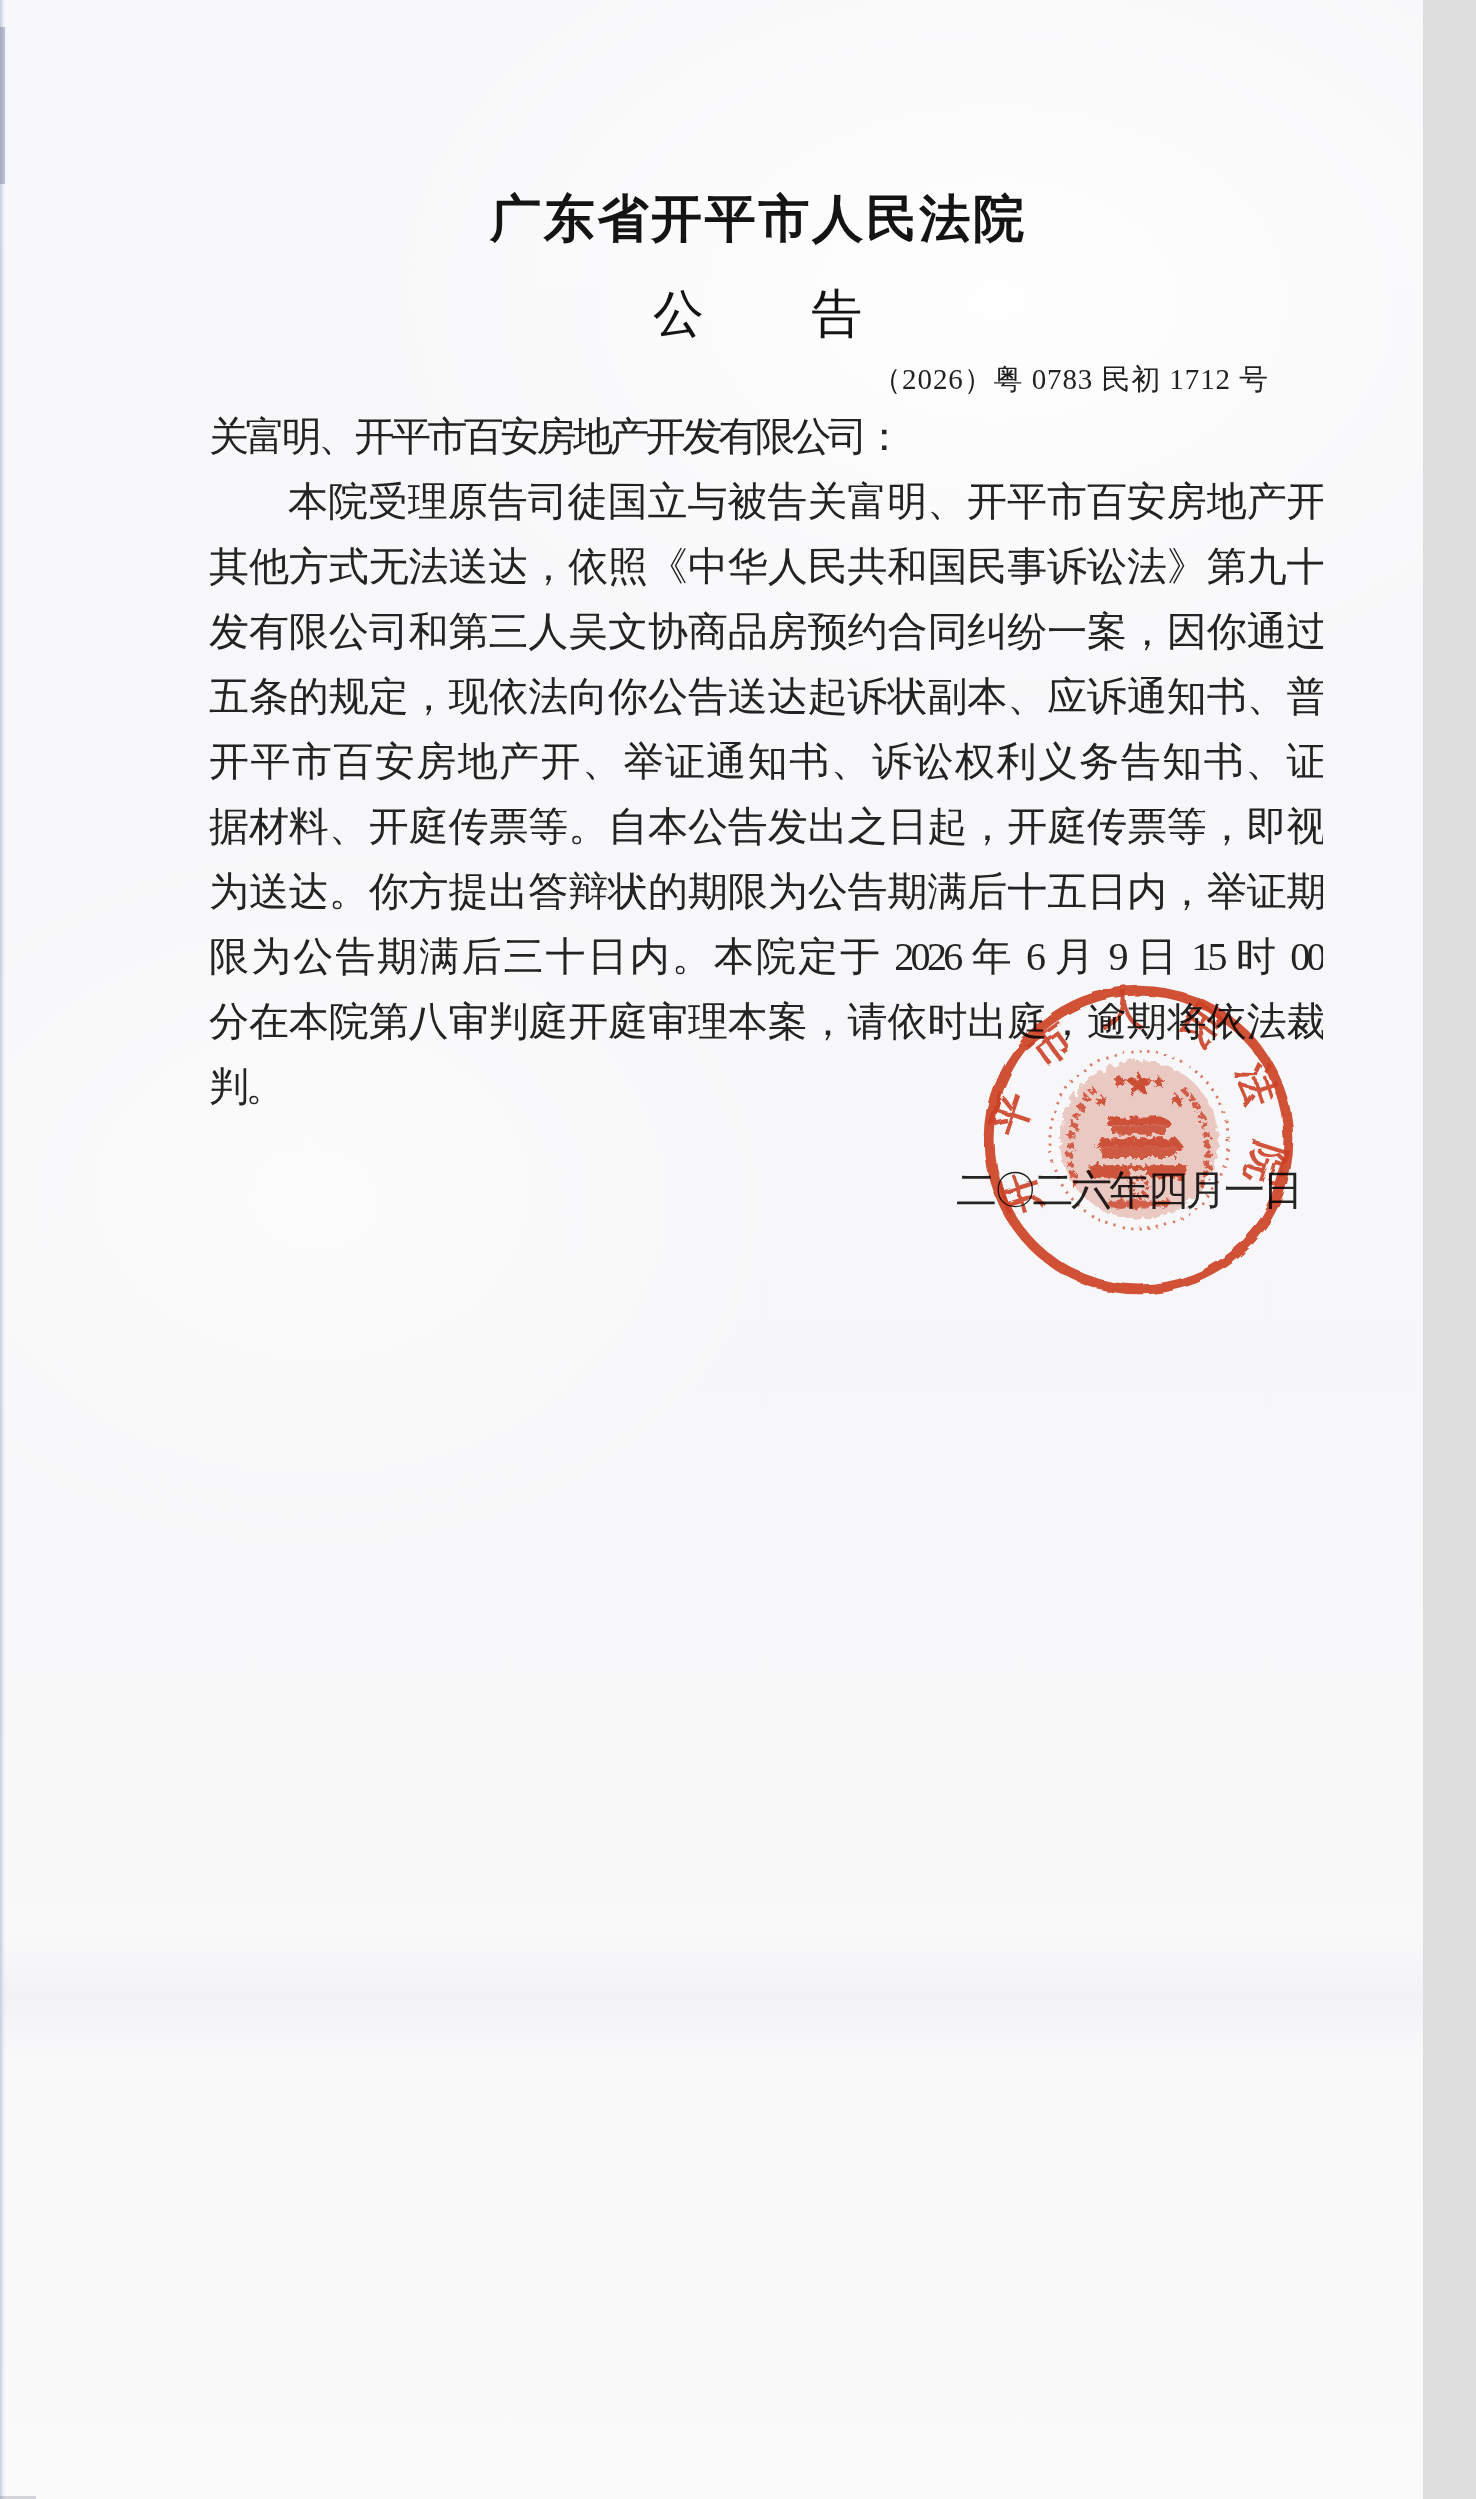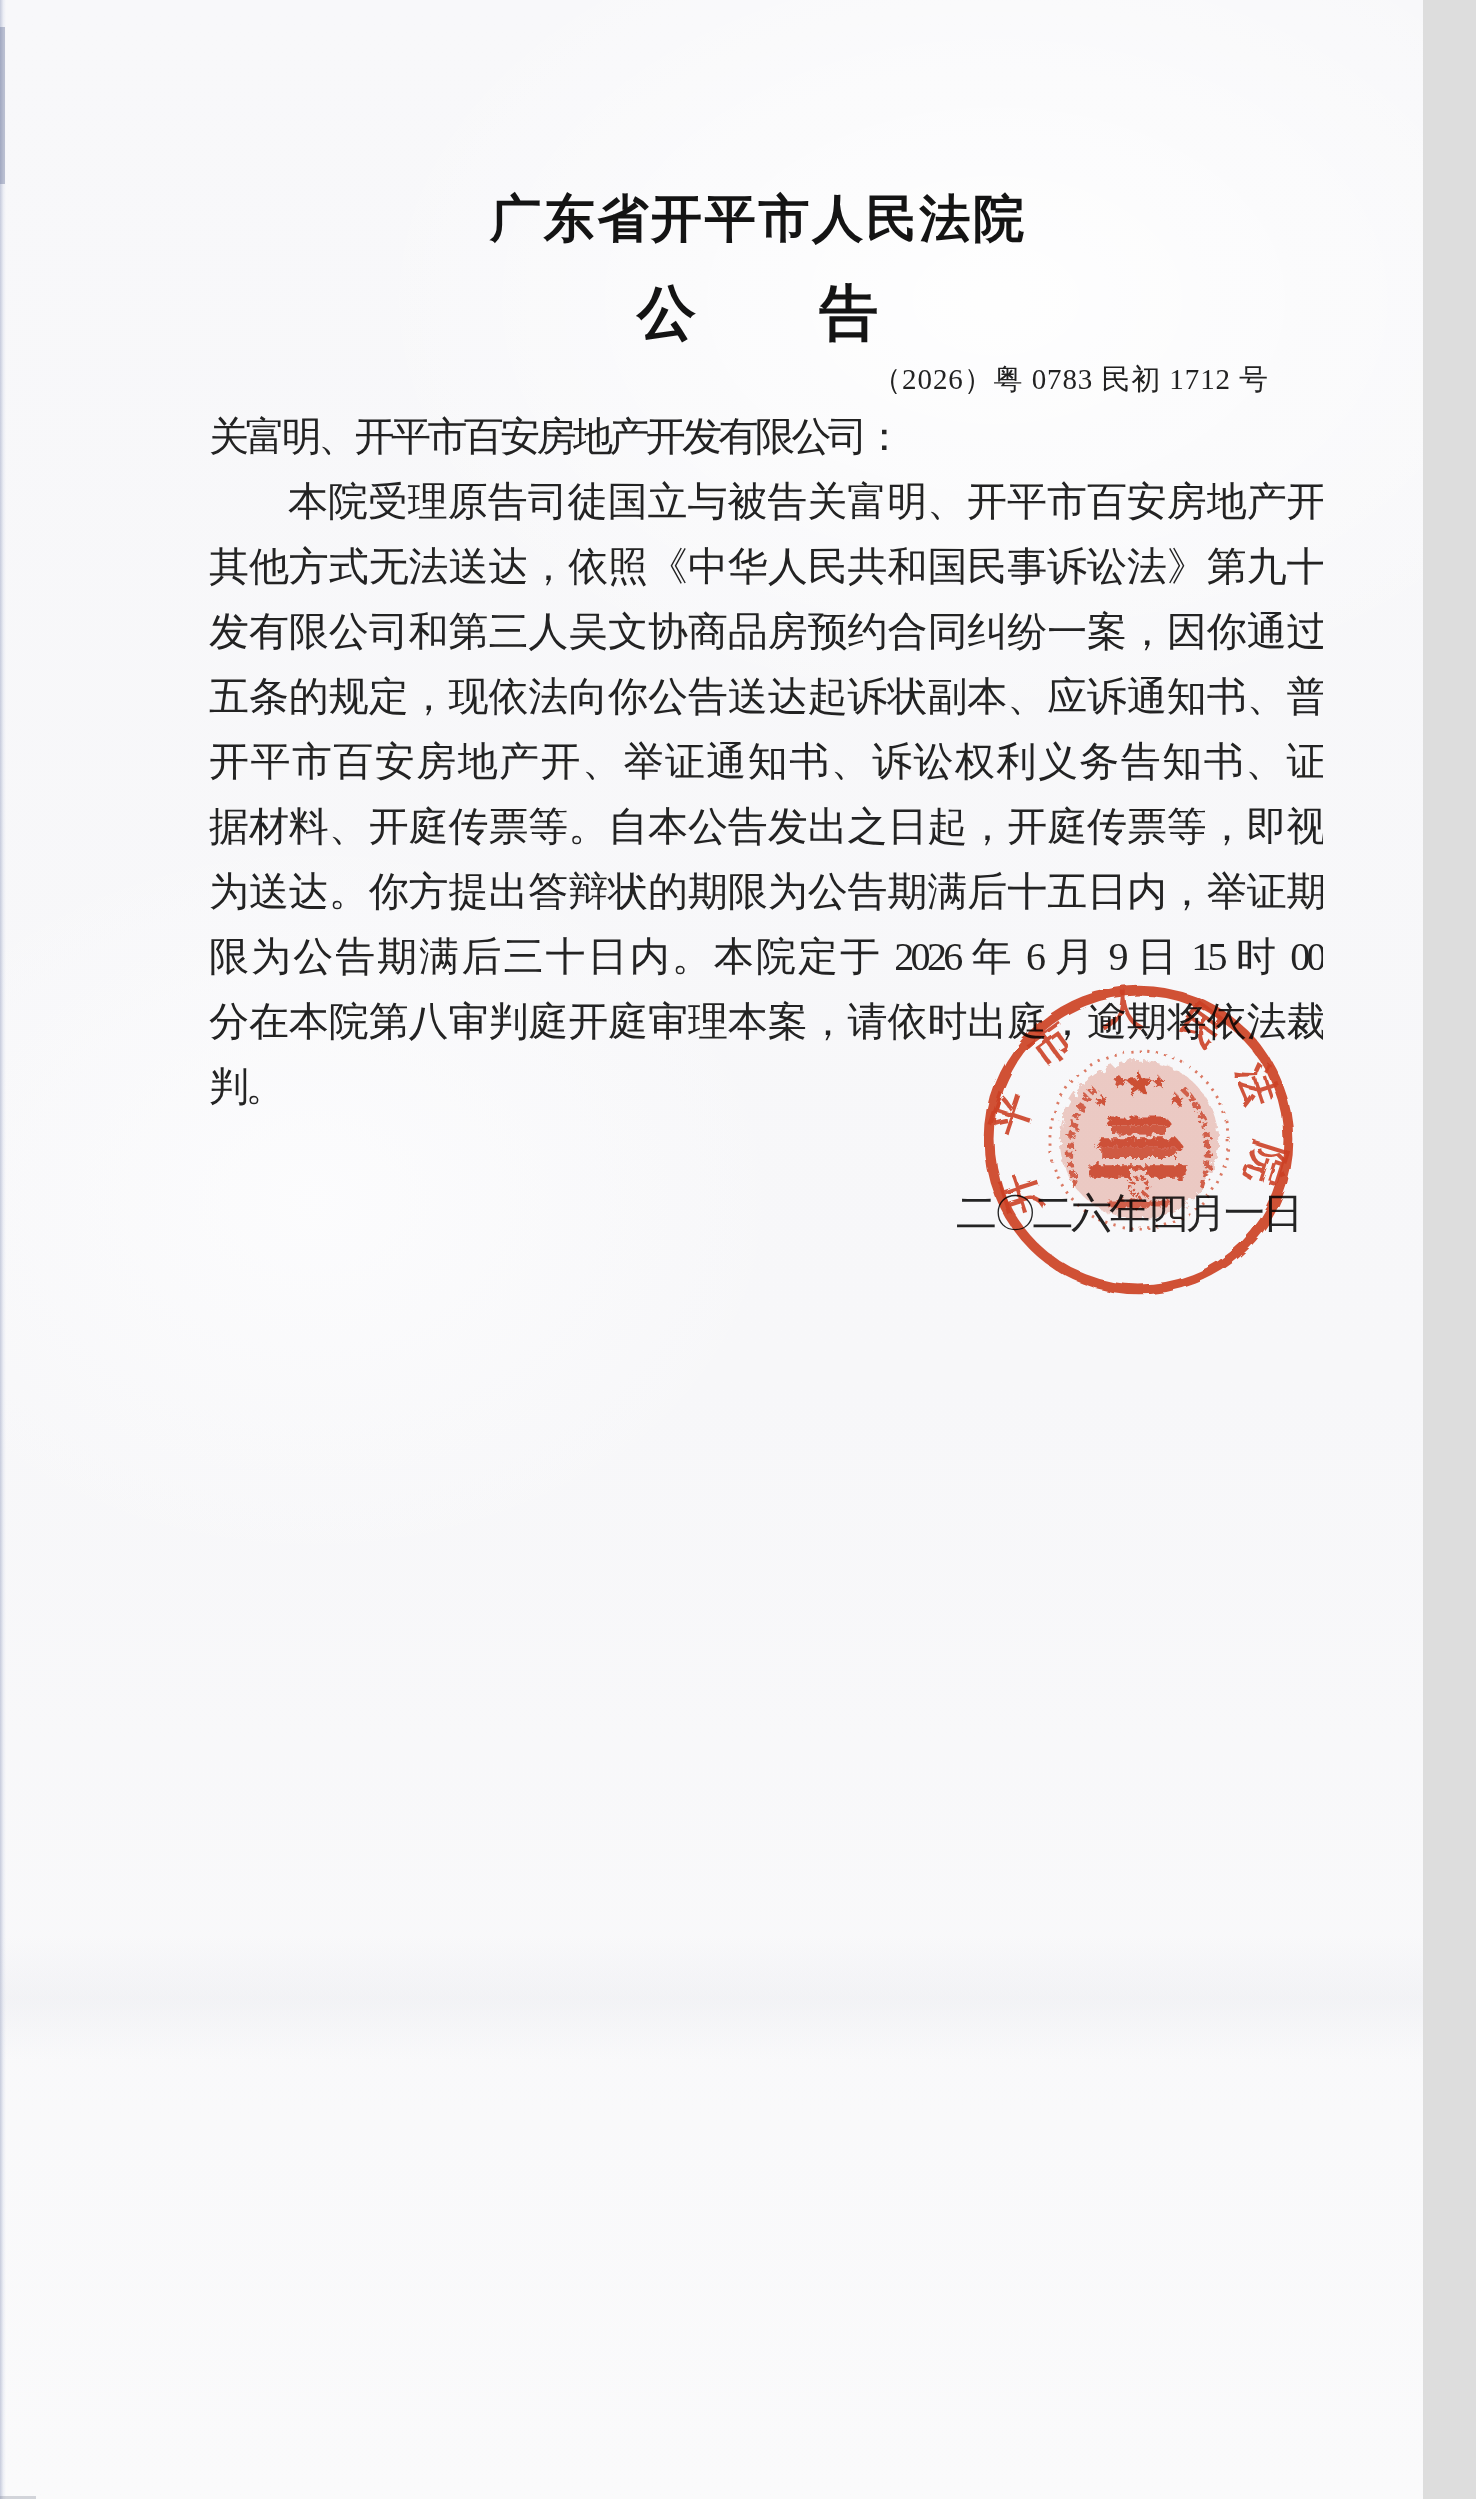--- a/index.html
+++ b/index.html
@@ -16,34 +16,34 @@
     background:linear-gradient(to right, rgba(148,158,190,.5), rgba(190,198,222,.22) 55%, rgba(190,198,222,0));}
   .scan-edge-top{position:absolute;left:0;top:27px;width:4.5px;height:157px;background:rgba(105,115,152,.4);}
   .scan-edge-bottom{position:absolute;left:0;bottom:0;width:36px;height:3.6px;background:rgba(120,126,142,.3);}
   .band{position:absolute;left:0;top:1935px;width:100%;height:126px;
     background:linear-gradient(180deg, rgba(203,206,218,0), rgba(203,206,218,.14) 50%, rgba(203,206,218,0));}
   .court-name{
     position:absolute;left:40px;top:185px;width:1437px;text-align:center;
     font-size:51px;font-weight:bold;letter-spacing:2.7px;color:#141414;white-space:nowrap;
   }
   .doc-title{
-    position:absolute;left:40px;top:274px;width:1437px;text-align:center;
-    font-size:59px;font-weight:bold;letter-spacing:1.8px;color:#141414;white-space:nowrap;
+    position:absolute;left:40px;top:280px;width:1437px;text-align:center;
+    font-size:51px;font-weight:normal;letter-spacing:1.8px;color:#141414;white-space:nowrap;
   }
   .case-number{
     position:absolute;right:154px;top:360px;
     font-size:29px;letter-spacing:0.9px;color:#222;white-space:nowrap;
   }
   .body-block{position:absolute;left:209px;top:404px;width:1114px;font-size:40px;color:#232323;}
   .line{height:65px;line-height:65px;letter-spacing:-3.6px;white-space:nowrap;}
   .line.j{text-align:justify;text-align-last:justify;white-space:normal;overflow:hidden;}
   .line.indent{padding-left:79px;width:1035px;}
   .issue-date{
     position:absolute;left:956px;top:1163px;z-index:1;
-    font-size:41px;letter-spacing:-2.7px;color:#242424;white-space:nowrap;margin-top:23px;
+    font-size:41px;letter-spacing:-2.7px;color:#242424;white-space:nowrap;
   }
   .seal{position:absolute;left:959px;top:960px;width:360px;height:360px;z-index:5;
     mix-blend-mode:multiply;opacity:.96;}
 </style>
 </head>
 <body>
 
 <div class="page">
 
   <div class="scan-edge"></div>

